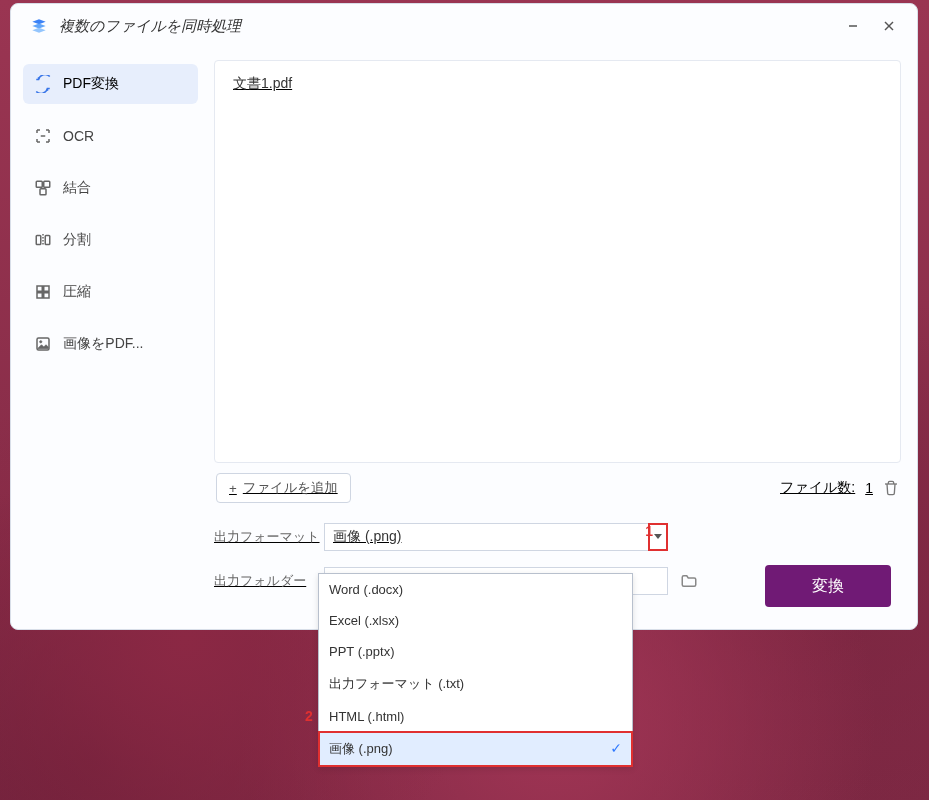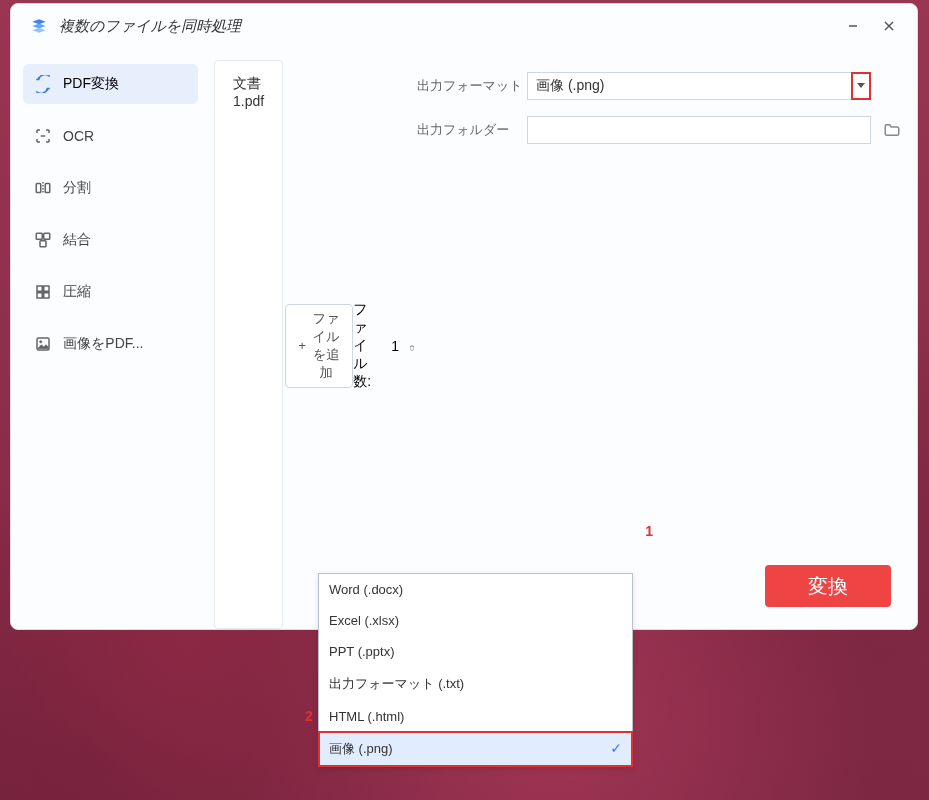--- a/index.html
+++ b/index.html
@@ -40,21 +40,21 @@
 .sidebar { width: 195px; padding: 16px 8px 8px 12px; }
 .side-item {
   height: 40px; display: flex; align-items: center;
   padding: 0 10px; border-radius: 6px; cursor: pointer;
   color: #444; margin-bottom: 12px; gap: 10px;
 }
 .side-item.active { background: #e7eefc; color: #000000; }
 .side-item.active .side-icon svg { stroke: #3875e8; }
 .side-icon { width: 20px; height: 20px; display:flex; align-items:center; justify-content:center; }
 .side-icon svg { stroke: #666; }
-.main { flex: 1; padding: 12px 16px 0 8px; display:flex; flex-direction:row; }
+.main { flex: 1; padding: 12px 16px 0 8px; display:flex; flex-direction:column;text-decoration:underline; }
 .filelist {
   flex: 1; background: #fff; border: 1px solid #e5e9f1; border-radius: 4px;
   padding: 14px 18px; position: relative; min-height: 0;
 }
 .filename { color: #333; }
 .filelist-footer {
   display:flex; align-items:center; padding: 10px 2px 8px 2px;
 }
 .add-btn {
   border: 1px solid #cfd6e2; background:#fff; border-radius:4px;
@@ -74,22 +74,22 @@
   position:absolute; right:-1px; top:-1px; width: 20px; height: 28px;
   border: 2px solid #e03030;
   display:flex; align-items:center; justify-content:center;
 }
 .folder-input {
   width: 344px; height: 28px; border:1px solid #cfd6e2; background:#fff;
 }
 .browse { width:18px; height:18px; margin-left:12px; cursor:pointer; }
 .convert-btn {
   position:absolute; right: 26px; bottom: 22px;
-  width: 126px; height: 42px; background:#ef4444; color:#fff;
-  border:none; border-radius:4px; font-size:20px; cursor:pointer;
+  width: 126px; height: 42px; background:#701a75; color:#fff;
+  border:none; border-radius:4px; font-size:16px; cursor:pointer;
 }
 .marker1 {
   position:absolute; right:276px; top:523px;
   color:#e03030; font-weight:bold; font-size:14px;
 }
 .marker2 {
   position:absolute; left:305px; top:708px;
   color:#e03030; font-weight:bold; font-size:14px;
 }
 .dropdown {
@@ -150,36 +150,36 @@
           <svg width="18" height="18" viewBox="0 0 24 24" fill="none" stroke-width="2">
               <path d="M4 4 h4 M4 4 v4 M20 4 h-4 M20 4 v4 M4 20 h4 M4 20 v-4 M20 20 h-4 M20 20 v-4"></path>
               <line x1="9" y1="12" x2="15" y2="12"></line>
             </svg>
         </span>
         <span>OCR</span>
       </div>
       <div class="side-item">
         <span class="side-icon">
           <svg width="18" height="18" viewBox="0 0 24 24" fill="none" stroke-width="2">
+              <rect x="3" y="3" width="8" height="8" rx="1"></rect>
+              <rect x="13" y="3" width="8" height="8" rx="1"></rect>
+              <rect x="8" y="13" width="8" height="8" rx="1"></rect>
+            </svg>
+        </span>
+        <span>結合</span>
+      </div>
+      <div class="side-item">
+        <span class="side-icon">
+          <svg width="18" height="18" viewBox="0 0 24 24" fill="none" stroke-width="2">
               <rect x="3" y="6" width="6" height="12" rx="1"></rect>
               <rect x="15" y="6" width="6" height="12" rx="1"></rect>
               <line x1="12" y1="4" x2="12" y2="20" stroke-dasharray="2 2"></line>
             </svg>
         </span>
         <span>分割</span>
-      </div>
-      <div class="side-item">
-        <span class="side-icon">
-          <svg width="18" height="18" viewBox="0 0 24 24" fill="none" stroke-width="2">
-              <rect x="3" y="3" width="8" height="8" rx="1"></rect>
-              <rect x="13" y="3" width="8" height="8" rx="1"></rect>
-              <rect x="8" y="13" width="8" height="8" rx="1"></rect>
-            </svg>
-        </span>
-        <span>結合</span>
       </div>
       <div class="side-item">
         <span class="side-icon">
           <svg width="18" height="18" viewBox="0 0 24 24" fill="none" stroke-width="2">
               <rect x="4" y="4" width="7" height="7"></rect>
               <rect x="13" y="4" width="7" height="7"></rect>
               <rect x="4" y="13" width="7" height="7"></rect>
               <rect x="13" y="13" width="7" height="7"></rect>
             </svg>
         </span>

